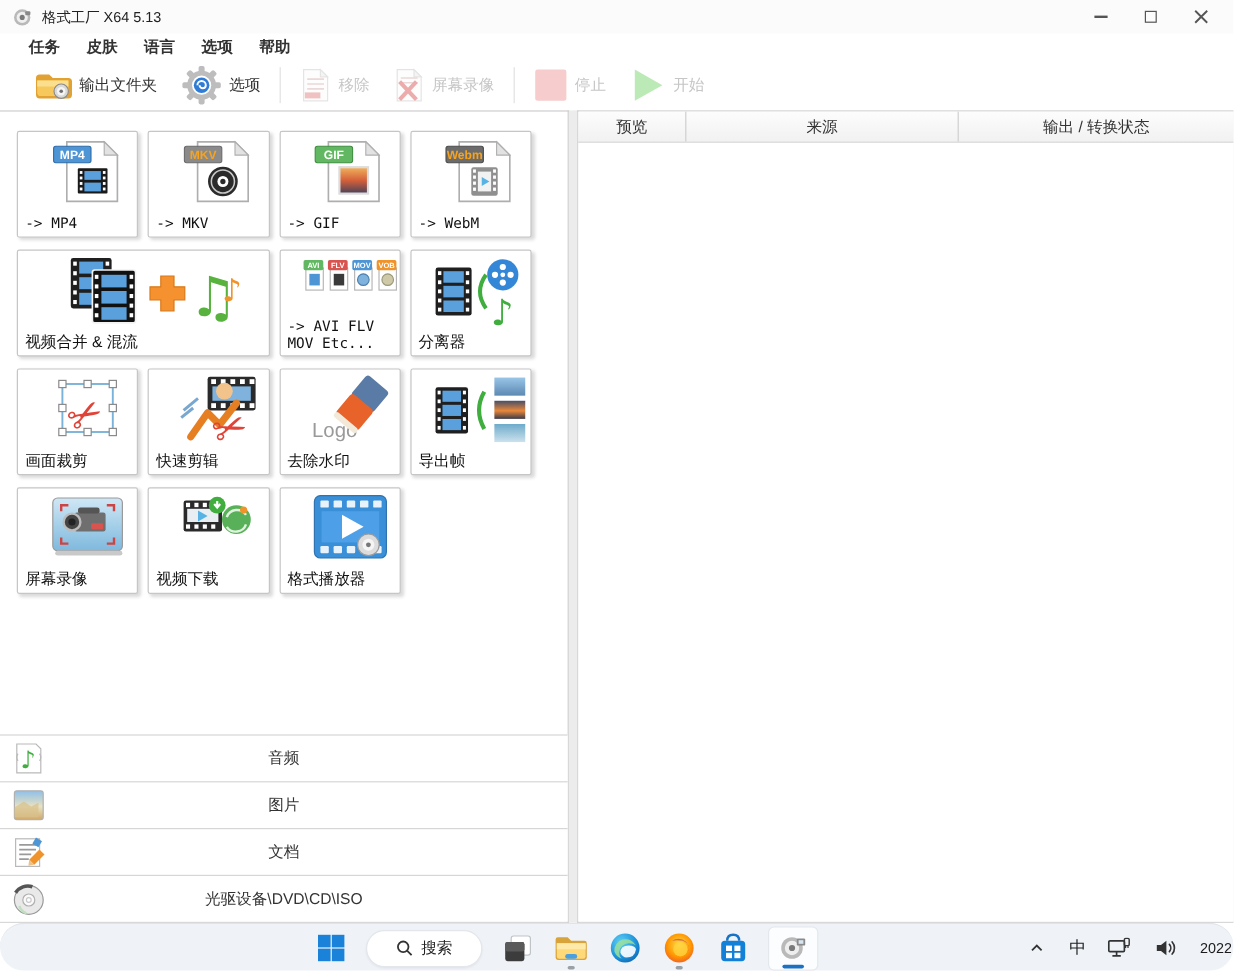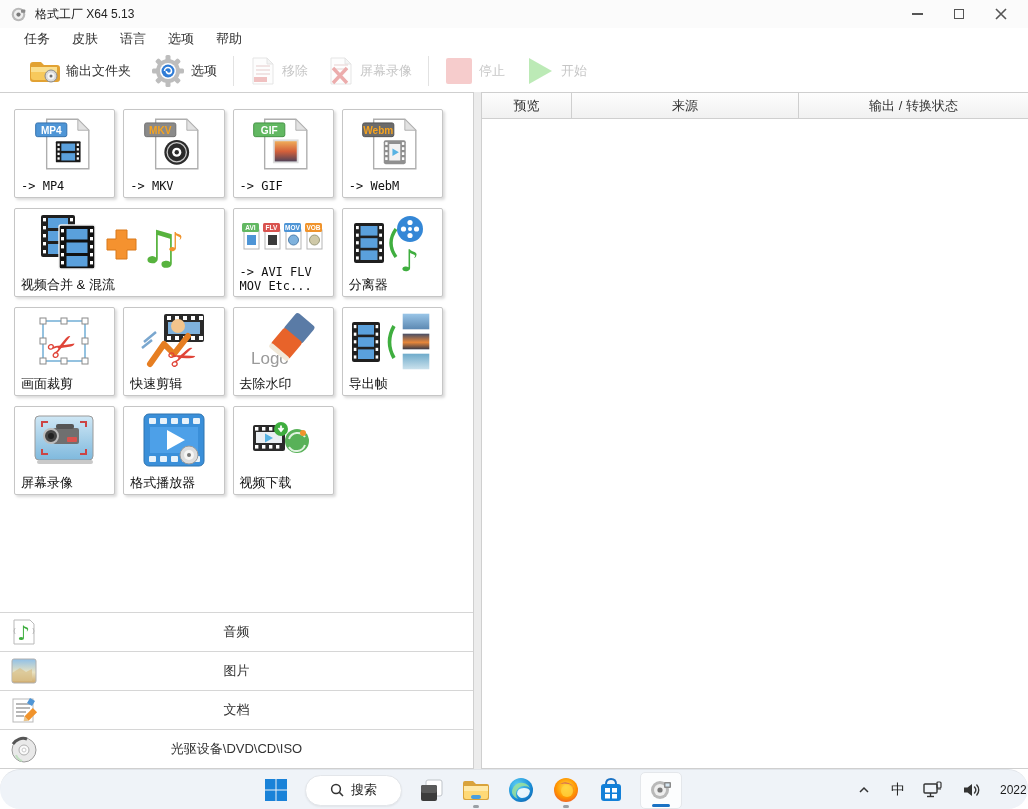--- a/index.html
+++ b/index.html
@@ -9,41 +9,41 @@
   
   .titlebar { height:28px; display:flex; align-items:center; padding:0 8px; background:#fbfbfb; }
   .app-ico { width:17px; height:17px; margin:0 8px 0 2px; }
   .title-text { font-size:12px; color:#222; }
   .win-controls { margin-left:auto; display:flex; align-items:center; gap:28px; padding-right:12px; }
   .wc { width:14px; height:14px; display:flex; align-items:center; justify-content:center; cursor:default; }
   .wc-min i { display:block; width:11px; height:2px; background:#555; }
   .wc-max i { display:block; width:10px; height:10px; border:1.5px solid #555; }
 
   .menubar { height:22px; display:flex; align-items:center; gap:14px; padding:0 20px; background:#fff; font-size:13px; color:#333; }
-  .menu-item { padding:1px 4px; cursor:default; }
+  .menu-item { padding:1px 4px; cursor:default;font-weight:bold; }
 
   .toolbar { height:42px; display:flex; align-items:center; background:#fff; padding:0 0 0 18px; }
   .tb-btn { display:flex; align-items:center; gap:6px; padding:0 10px; font-size:13px; color:#333; height:38px; cursor:default; }
   .tb-btn.disabled { color:#c6c6c6; }
   .tb-btn.disabled .tb-ico { opacity:.55; }
   .tb-sep { width:1px; height:30px; background:#e2e2e2; margin:0 6px; }
   .tb-ico { display:block; }
 
   
   .main { position:absolute; top:92px; left:0; right:0; height:677px; background:#ececec; display:flex; }
   .left-panel { width:474px; background:#fff; border:1px solid #cfcfcf; border-left:none; display:flex; flex-direction:column; }
   .sec-header { height:39px; border-bottom:1px solid #d6d6d6; display:flex; align-items:center; position:relative; flex:none; }
   .sec-header .sec-ico { margin-left:10px; }
   .sec-header .sec-label { position:absolute; left:0; right:0; text-align:center; font-size:13px; color:#333; }
 
   .cards { display:grid; grid-template-columns:repeat(4,1fr); gap:10px 8px; padding:16px 30px 10px 14px; }
   .card { position:relative; height:89px; background:#fff; border:1px solid #c6c6c6; border-radius:2px;
           box-shadow:2px 2px 3px rgba(0,0,0,.15); cursor:pointer; }
   .card.wide { grid-column:span 2; }
-  .card .art { position:absolute; top:4px; left:0; right:0; height:60px; display:flex; align-items:center; justify-content:center; }
+  .card .art { position:absolute; top:4px; left:18px; right:0; height:60px; display:flex; align-items:flex-start; justify-content:center; }
   .card.wide .art { justify-content:flex-start; padding-left:20px; }
   .card .lbl { position:absolute; left:6px; bottom:3px; font-size:13px; color:#111; line-height:1.15; }
   .card .lbl.mono { font-family:"DejaVu Sans Mono","Liberation Mono",monospace; font-size:12px; }
   .card .lbl.two { bottom:2px; right:4px; }
 
   .panel-spacer { flex:1; }
   .acc-row { height:39px; border-top:1px solid #d6d6d6; display:flex; align-items:center; position:relative; flex:none; background:#fff; cursor:pointer; }
   .acc-row .acc-ico { margin-left:10px; }
   .acc-row .acc-label { position:absolute; left:0; right:0; text-align:center; font-size:13px; color:#333; }
 
@@ -513,20 +513,46 @@
             <circle cx="22" cy="24" r="7" fill="#444" stroke="#bcbcbc" stroke-width="2"></circle>
             <circle cx="22" cy="24" r="3" fill="#222"></circle>
             <rect x="38" y="25" width="10" height="5" rx="1" fill="#d9534f"></rect>
           </svg>
         </div>
         <span class="lbl">屏幕录像</span>
       </div>
 
       <div class="card">
         <div class="art">
+          <svg width="64" height="44" viewBox="0 0 64 44">
+            <rect x="2" y="6" width="32" height="26" rx="2" fill="#2a2a2a"></rect>
+            <g fill="#fff">
+                <rect x="4" y="8" width="3.4" height="3.6"></rect>
+                <rect x="11" y="8" width="3.4" height="3.6"></rect>
+                <rect x="18" y="8" width="3.4" height="3.6"></rect>
+                <rect x="25" y="8" width="3.4" height="3.6"></rect>
+                <rect x="4" y="26" width="3.4" height="3.6"></rect>
+                <rect x="11" y="26" width="3.4" height="3.6"></rect>
+                <rect x="18" y="26" width="3.4" height="3.6"></rect>
+                <rect x="25" y="26" width="3.4" height="3.6"></rect>
+              </g>
+            <rect x="5" y="13" width="26" height="11" fill="#e9eef2"></rect>
+            <path d="M14 14.5 l8 4.5 -8 4.5 z" fill="#57b3e3"></path>
+            <circle cx="30" cy="10" r="7" fill="#3fae3f"></circle>
+            <path d="M30 6.5 v5 M27.5 9 l2.5 3 2.5-3" stroke="#fff" stroke-width="1.8" fill="none"></path>
+            <circle cx="46" cy="22" r="12" fill="#58b158"></circle>
+            <path d="M38 20 a9 9 0 0 1 16-2 M54 26 a9 9 0 0 1-16 2" fill="none" stroke="#dff2df" stroke-width="2"></path>
+            <circle cx="52" cy="14" r="3" fill="#f0932b"></circle>
+          </svg>
+        </div>
+        <span class="lbl">视频下载</span>
+      </div>
+
+      <div class="card">
+        <div class="art">
           <svg width="64" height="58" viewBox="0 0 64 58">
             <rect x="2" y="2" width="60" height="52" rx="5" fill="#3a8fd9" stroke="#2f74b0"></rect>
             <g fill="#e8f2fa">
                 <rect x="7" y="6" width="7" height="6" rx="1"></rect>
                 <rect x="18" y="6" width="7" height="6" rx="1"></rect>
                 <rect x="29" y="6" width="7" height="6" rx="1"></rect>
                 <rect x="40" y="6" width="7" height="6" rx="1"></rect>
                 <rect x="51" y="6" width="7" height="6" rx="1"></rect>
                 <rect x="7" y="44" width="7" height="6" rx="1"></rect>
                 <rect x="18" y="44" width="7" height="6" rx="1"></rect>
@@ -535,46 +561,20 @@
                 <rect x="51" y="44" width="7" height="6" rx="1"></rect>
               </g>
             <rect x="8" y="15" width="48" height="26" fill="#4da0e8"></rect>
             <path d="M25 18 l18 10 -18 10 z" fill="#fff"></path>
             <circle cx="47" cy="43" r="9" fill="#dcdcdc" stroke="#9a9a9a"></circle>
               <circle cx="47" cy="43" r="5" fill="#f5f5f5"></circle>
               <circle cx="47" cy="43" r="2" fill="#777"></circle>
           </svg>
         </div>
         <span class="lbl">格式播放器</span>
-      </div>
-
-      <div class="card">
-        <div class="art">
-          <svg width="64" height="44" viewBox="0 0 64 44">
-            <rect x="2" y="6" width="32" height="26" rx="2" fill="#2a2a2a"></rect>
-            <g fill="#fff">
-                <rect x="4" y="8" width="3.4" height="3.6"></rect>
-                <rect x="11" y="8" width="3.4" height="3.6"></rect>
-                <rect x="18" y="8" width="3.4" height="3.6"></rect>
-                <rect x="25" y="8" width="3.4" height="3.6"></rect>
-                <rect x="4" y="26" width="3.4" height="3.6"></rect>
-                <rect x="11" y="26" width="3.4" height="3.6"></rect>
-                <rect x="18" y="26" width="3.4" height="3.6"></rect>
-                <rect x="25" y="26" width="3.4" height="3.6"></rect>
-              </g>
-            <rect x="5" y="13" width="26" height="11" fill="#e9eef2"></rect>
-            <path d="M14 14.5 l8 4.5 -8 4.5 z" fill="#57b3e3"></path>
-            <circle cx="30" cy="10" r="7" fill="#3fae3f"></circle>
-            <path d="M30 6.5 v5 M27.5 9 l2.5 3 2.5-3" stroke="#fff" stroke-width="1.8" fill="none"></path>
-            <circle cx="46" cy="22" r="12" fill="#58b158"></circle>
-            <path d="M38 20 a9 9 0 0 1 16-2 M54 26 a9 9 0 0 1-16 2" fill="none" stroke="#dff2df" stroke-width="2"></path>
-            <circle cx="52" cy="14" r="3" fill="#f0932b"></circle>
-          </svg>
-        </div>
-        <span class="lbl">视频下载</span>
       </div>
 
     </div>
 
     <div class="panel-spacer"></div>
 
     <div class="acc-row">
       <svg class="acc-ico" width="28" height="28" viewBox="0 0 28 28">
         <path d="M4 2 h16 l4 4 v20 H4 z" fill="#fff" stroke="#b9b9b9"></path>
         <text x="7" y="22" font-size="20" fill="#3fae3f" font-family="DejaVu Sans,sans-serif">♪</text>

